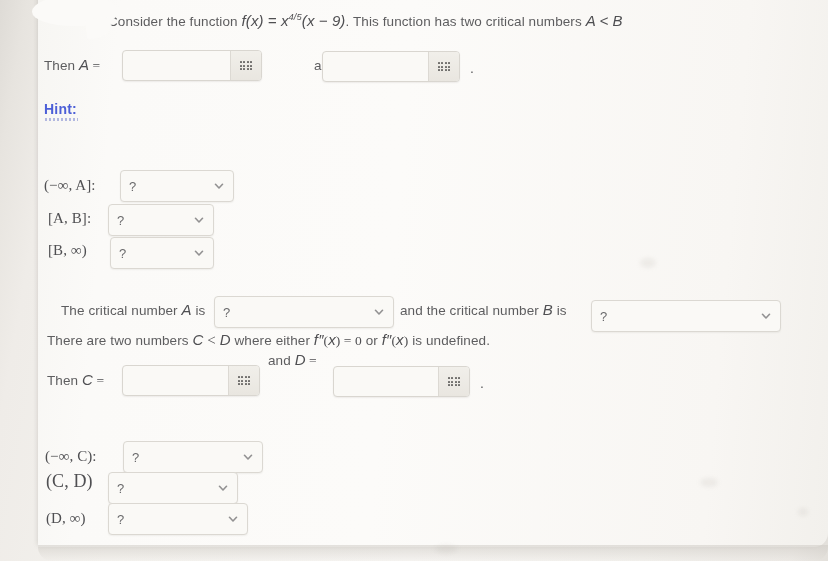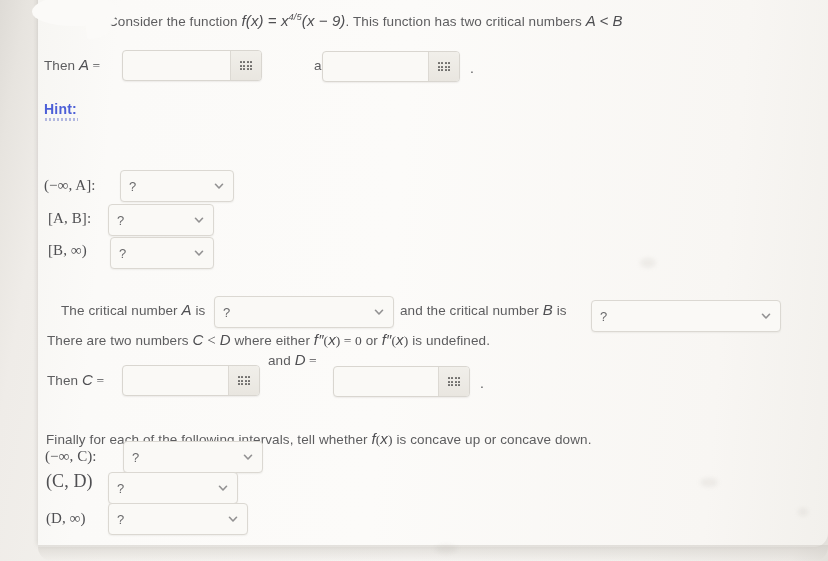--- a/index.html
+++ b/index.html
@@ -363,23 +363,20 @@
           <i></i>
           <i></i>
           <i></i>
           <i></i>
         </span>
     </span>
   </div>
 
   <div class="txt" style="left:480px; top:375px; font-size:14px;">.</div>
 
-  <div class="txt" style="left:46px; top:430px;">
-    <span>Finally for each of the following intervals, tell whether </span><span class="math" style="font-size:15px">f</span><span class="mathup">(</span><span class="math" style="font-size:15px">x</span><span class="mathup">)</span><span> is concave up or concave down.</span>
-  </div>
 
   <div class="txt mathup" style="left:45px; top:447px; font-size:15px;">(−∞, C):</div>
   <div class="dd" style="left:123px; top:441px; width:140px;">
     <span class="ddval">?</span>
     <span class="chev">
       <svg viewBox="0 0 12 12" width="12" height="12">
           <path d="M2.5 4.3 L6 8 L9.5 4.3" fill="none" stroke="#5b5b5d" stroke-width="1.6" stroke-linecap="round" stroke-linejoin="round"></path>
         </svg>
     </span>
   </div>

